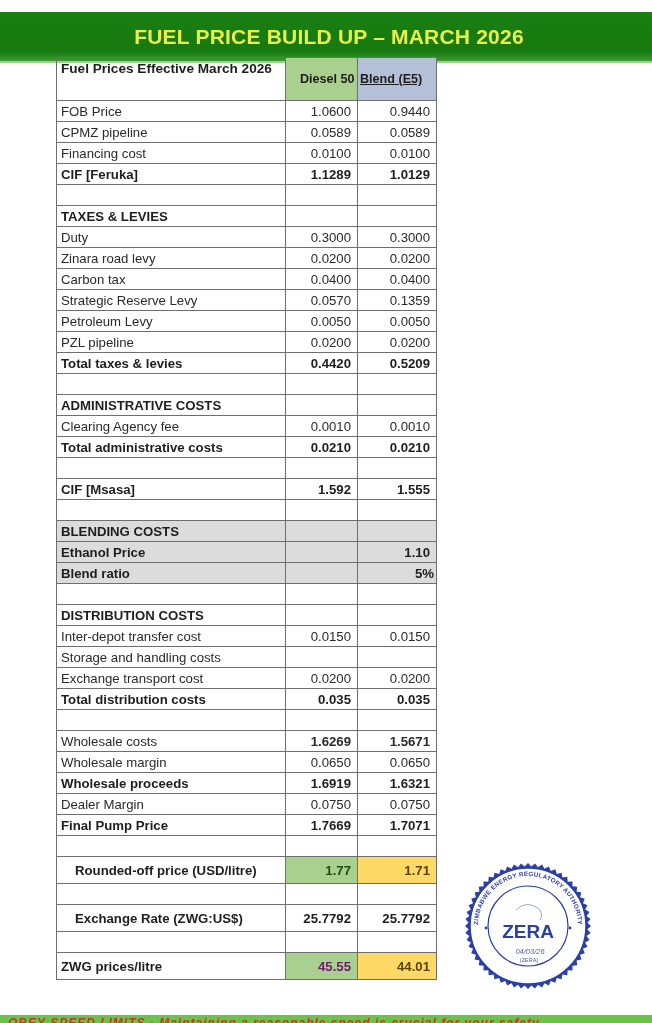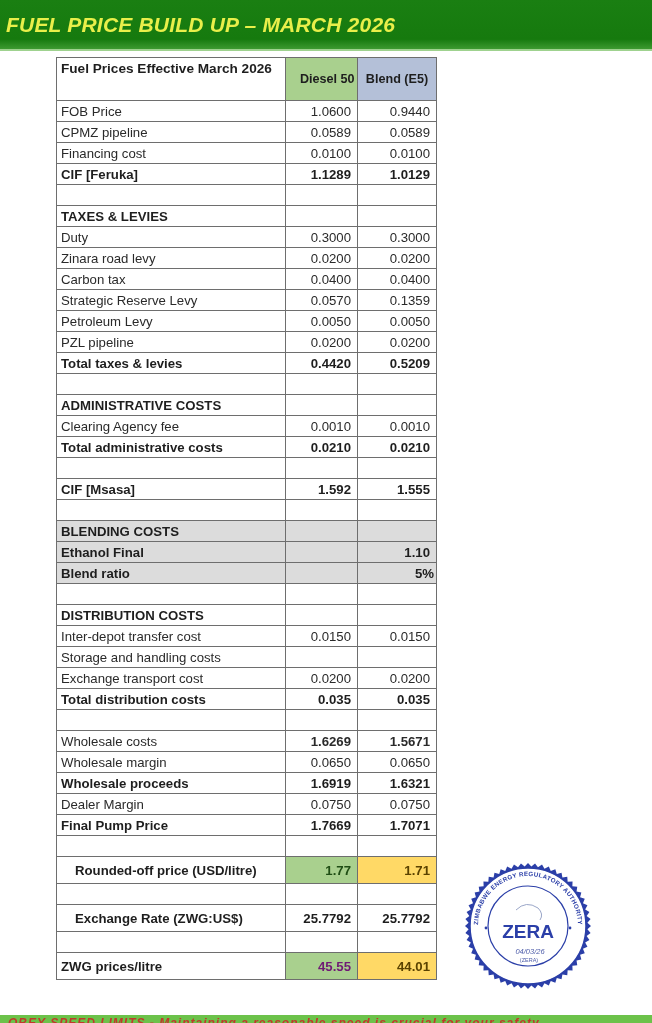--- a/index.html
+++ b/index.html
@@ -2,25 +2,24 @@
 <html><head>
 <meta charset="utf-8">
 <style>
   html, body { margin:0; padding:0; }
   body {
     width:652px; height:1023px; overflow:hidden; position:relative;
     background:#ffffff;
     font-family:"Liberation Sans", "DejaVu Sans", sans-serif;
   }
   .banner {
-    position:absolute; left:0; top:0; width:652px; height:49px;
+    position:absolute; left:0; top:12px; width:652px; height:49px;
     background:linear-gradient(#1a7f12, #167a0e 80%, #3d9a30);
-    display:flex; align-items:center; 
+    display:flex; align-items:center; justify-content:center;
     border-bottom:2px solid #9fd28f;
-    font-style:italic;
   }
   .banner-title {
     color:#e9ef4a; font-weight:bold; font-size:21px; letter-spacing:0.2px;
     margin-left:6px;
   }
   .tbl-wrap { position:absolute; left:56px; top:57px; }
   table.fp {
     border-collapse:collapse; table-layout:fixed;
     width:380px; font-size:13.2px; color:#2a2a2a;
   }
@@ -28,21 +27,21 @@
   table.fp col.c-d { width:72px; }
   table.fp col.c-b { width:79px; }
   table.fp td {
     border:1px solid #6e6e6e; height:20px; padding:0 4px; line-height:19px;
     white-space:nowrap; overflow:hidden;
   }
   table.fp td.num { text-align:right; padding-right:6px; }
   table.fp tr.hdr td { height:40px; line-height:18px; font-weight:bold; font-size:13.6px; color:#1e1e1e; }
   table.fp tr.hdr td.label-cell { vertical-align:top; padding-top:2px; white-space:normal;margin-left:24px; }
   table.fp tr.hdr td.col-d { background:#a9d08e; text-align:center; font-size:12.6px; padding:0 14px; }
-  table.fp tr.hdr td.col-b { background:#b4c0d8; text-align:center; font-size:12.6px; padding:0 2px; }
+  table.fp tr.hdr td.col-b { background:#b4c0d8; text-align:left; font-size:12.6px; padding:0 2px;text-decoration:underline; }
   table.fp tr.bold td { font-weight:bold; color:#1e1e1e; }
   table.fp tr.grey td { background:#dcdcdc; font-weight:bold; color:#1e1e1e; }
   table.fp tr.tall td { height:26px; }
   table.fp tr.indent td.label-cell { padding-left:18px; }
   table.fp td.green { background:#a9d08e; }
   table.fp td.yellow { background:#ffd966; }
   .seal {
     position:absolute; left:464px; top:862px; width:128px; height:128px;
   }
   .footer-band {
@@ -174,21 +173,21 @@
           <td class="label-cell"></td>
           <td class="num"></td>
           <td class="num"></td>
         </tr>
         <tr class="grey">
           <td class="label-cell">BLENDING COSTS</td>
           <td class="num"></td>
           <td class="num"></td>
         </tr>
         <tr class="grey">
-          <td class="label-cell">Ethanol Final</td>
+          <td class="label-cell">Ethanol Price</td>
           <td class="num"></td>
           <td class="num">1.10</td>
         </tr>
         <tr class="grey">
           <td class="label-cell">Blend ratio</td>
           <td class="num"></td>
           <td class="num" style="padding-right: 2px;">5%</td>
         </tr>
         <tr>
           <td class="label-cell"></td>

